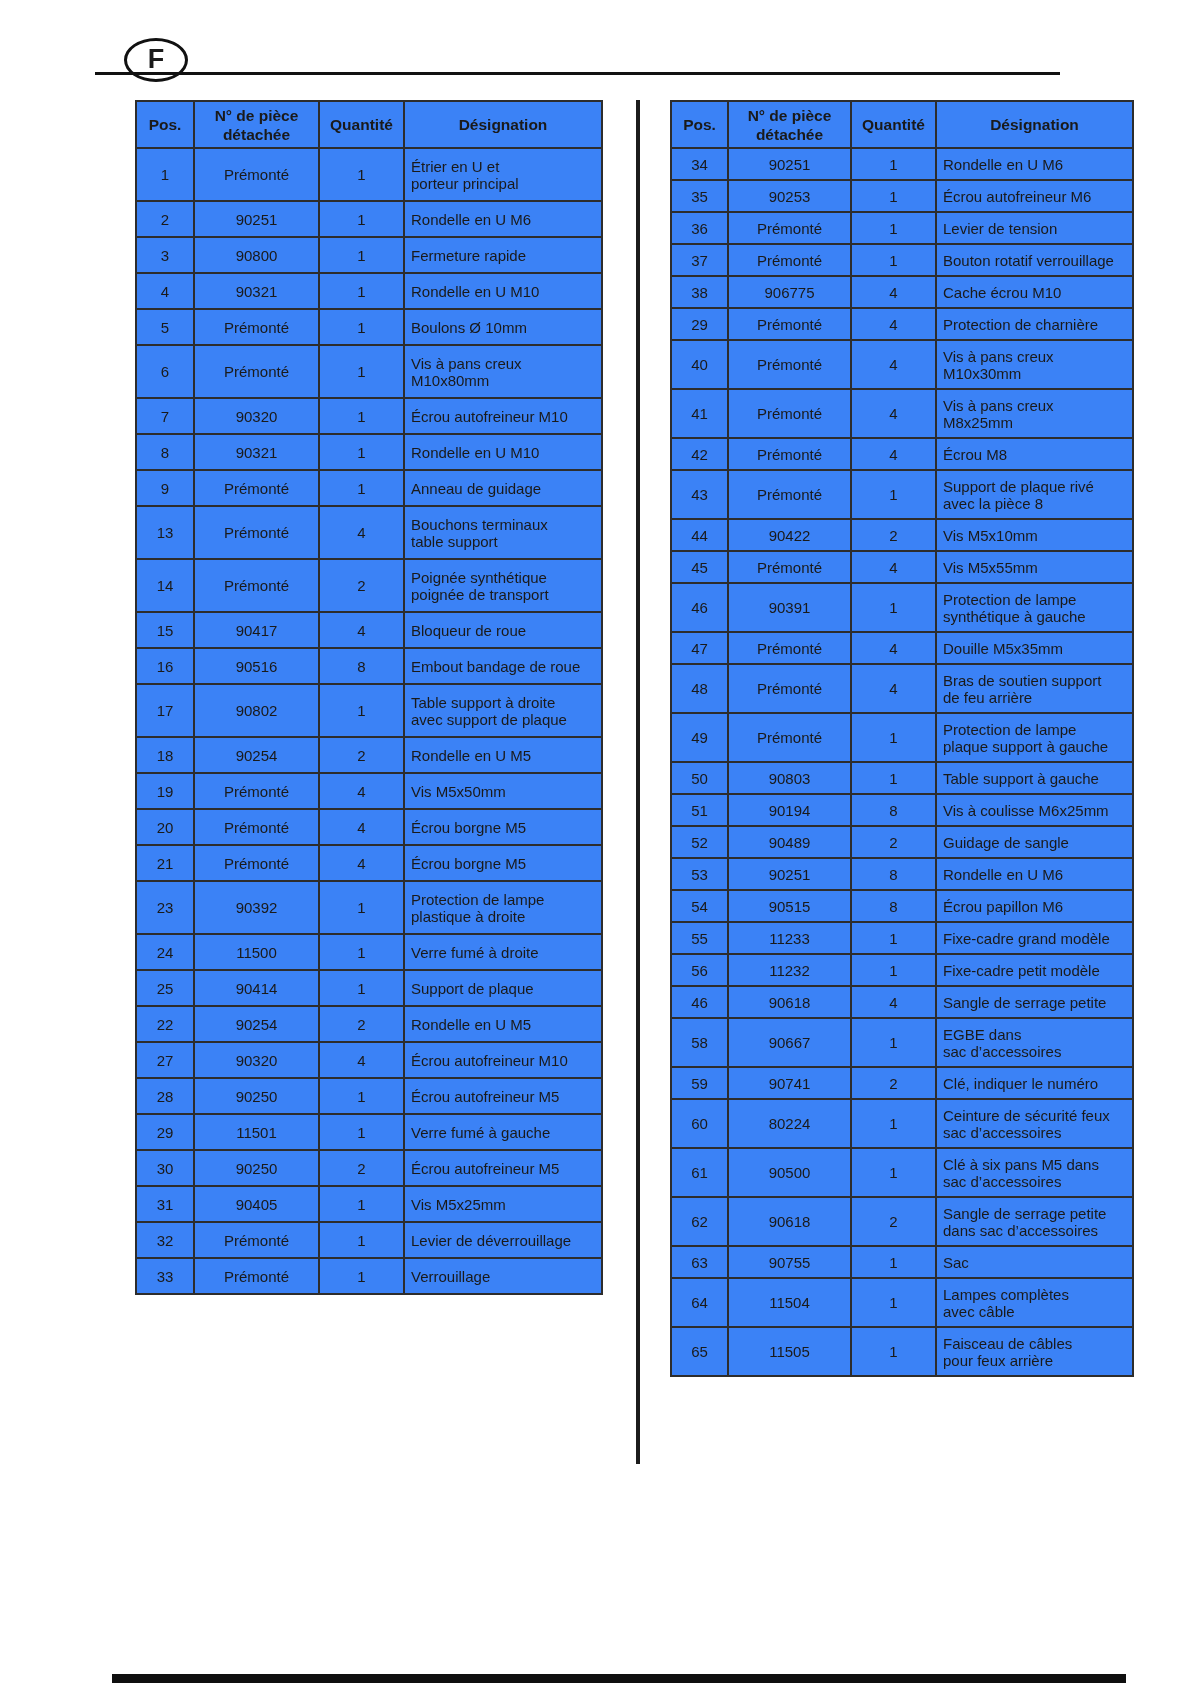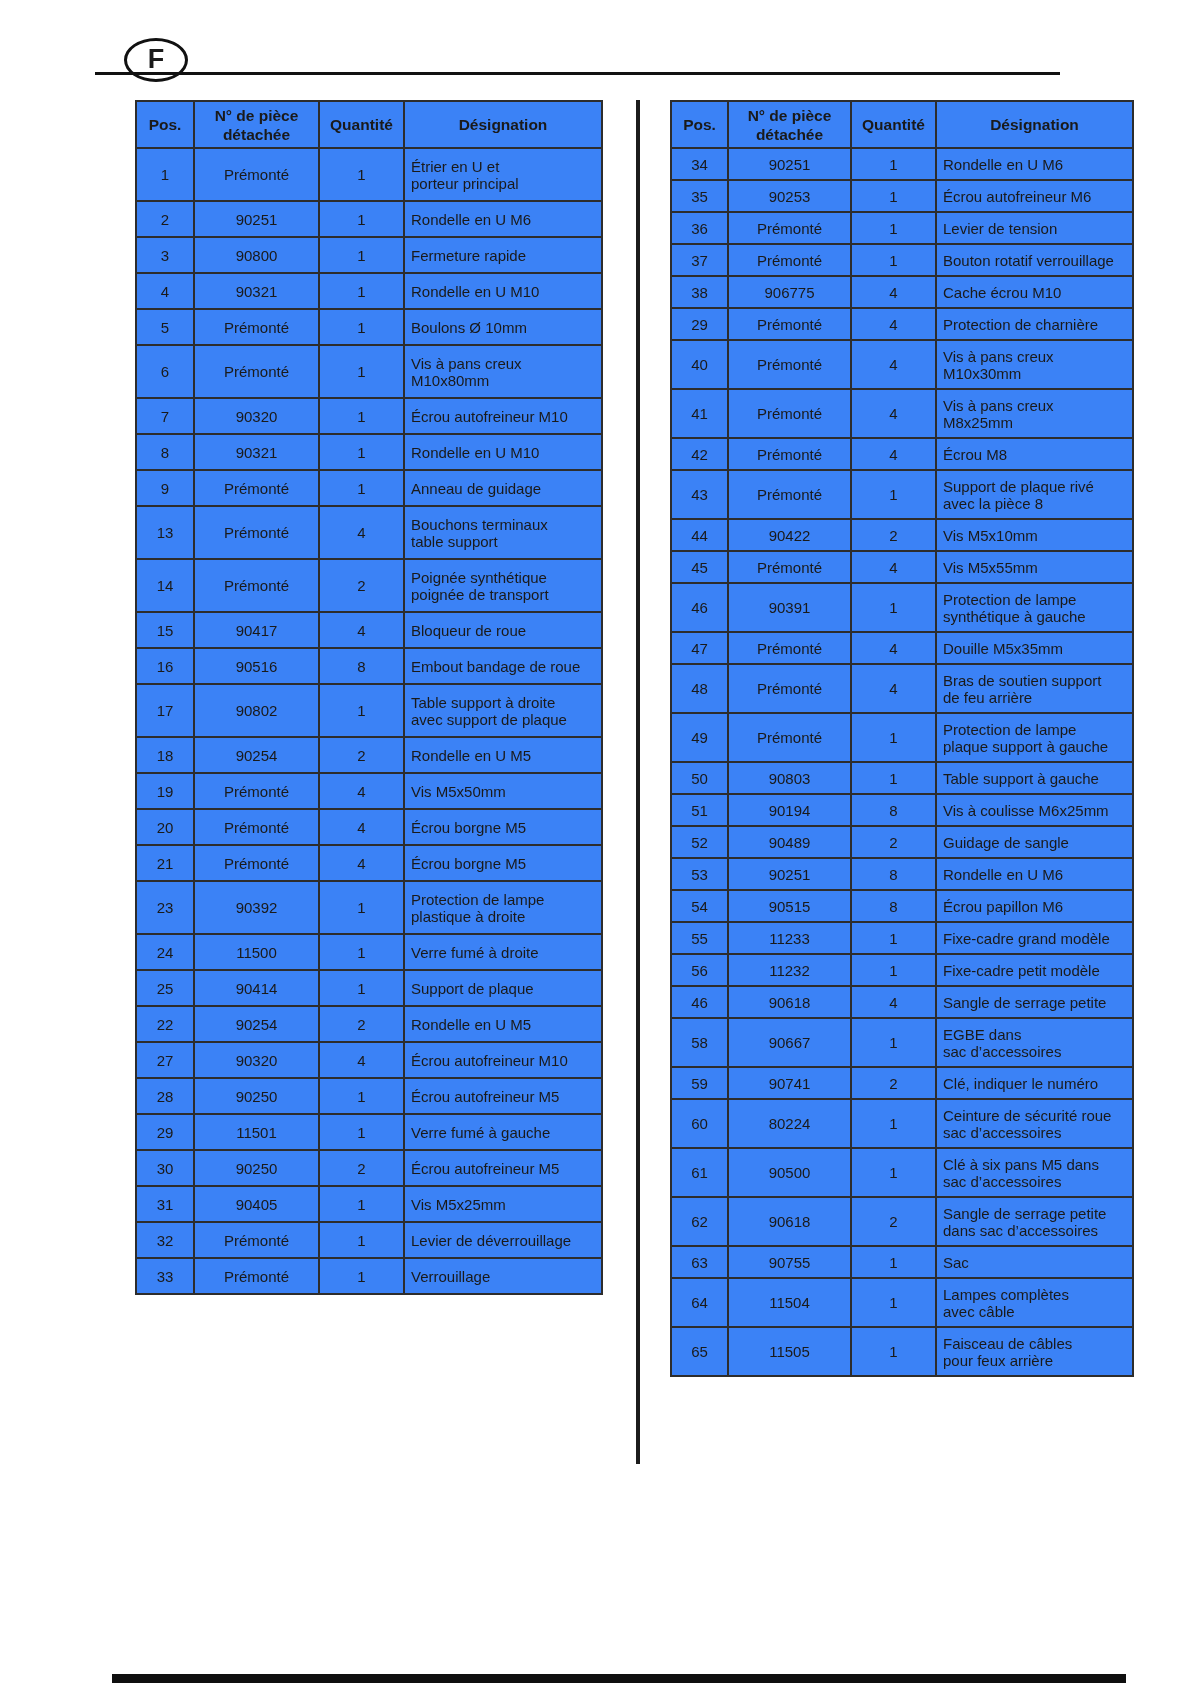--- a/index.html
+++ b/index.html
@@ -478,21 +478,21 @@
         <tr>
           <td class="col-pos">59</td>
           <td class="col-part">90741</td>
           <td class="col-qty">2</td>
           <td class="col-designation">Clé, indiquer le numéro</td>
         </tr>
         <tr>
           <td class="col-pos">60</td>
           <td class="col-part">80224</td>
           <td class="col-qty">1</td>
-          <td class="col-designation">Ceinture de sécurité roue
+          <td class="col-designation">Ceinture de sécurité feux
 sac d’accessoires</td>
         </tr>
         <tr>
           <td class="col-pos">61</td>
           <td class="col-part">90500</td>
           <td class="col-qty">1</td>
           <td class="col-designation">Clé à six pans M5 dans
 sac d’accessoires</td>
         </tr>
         <tr>

